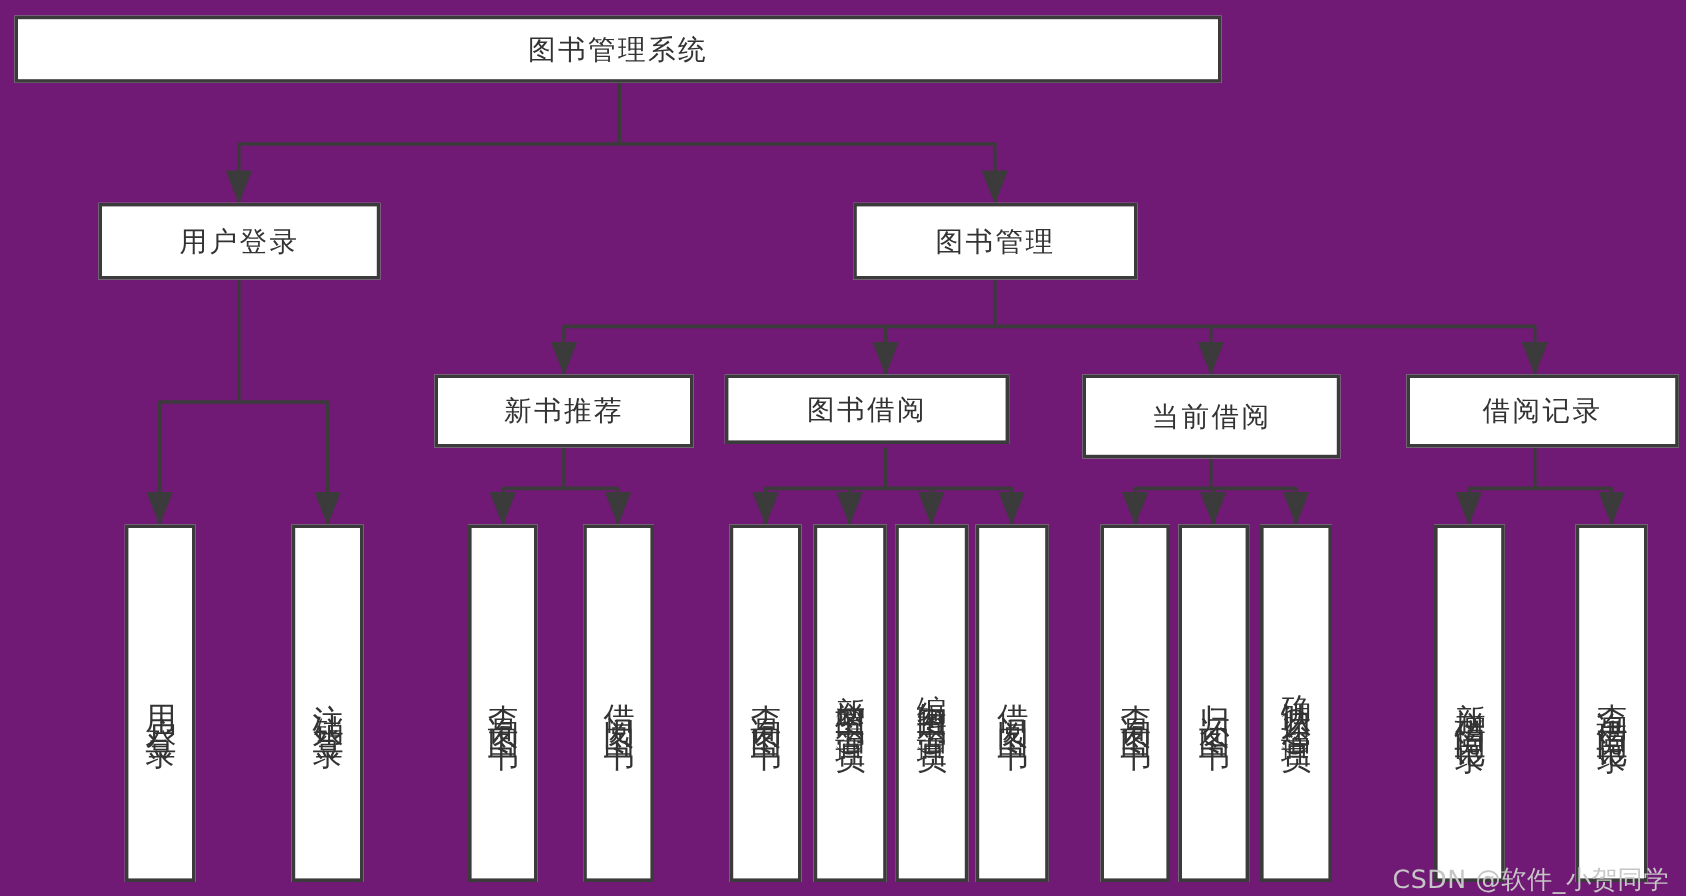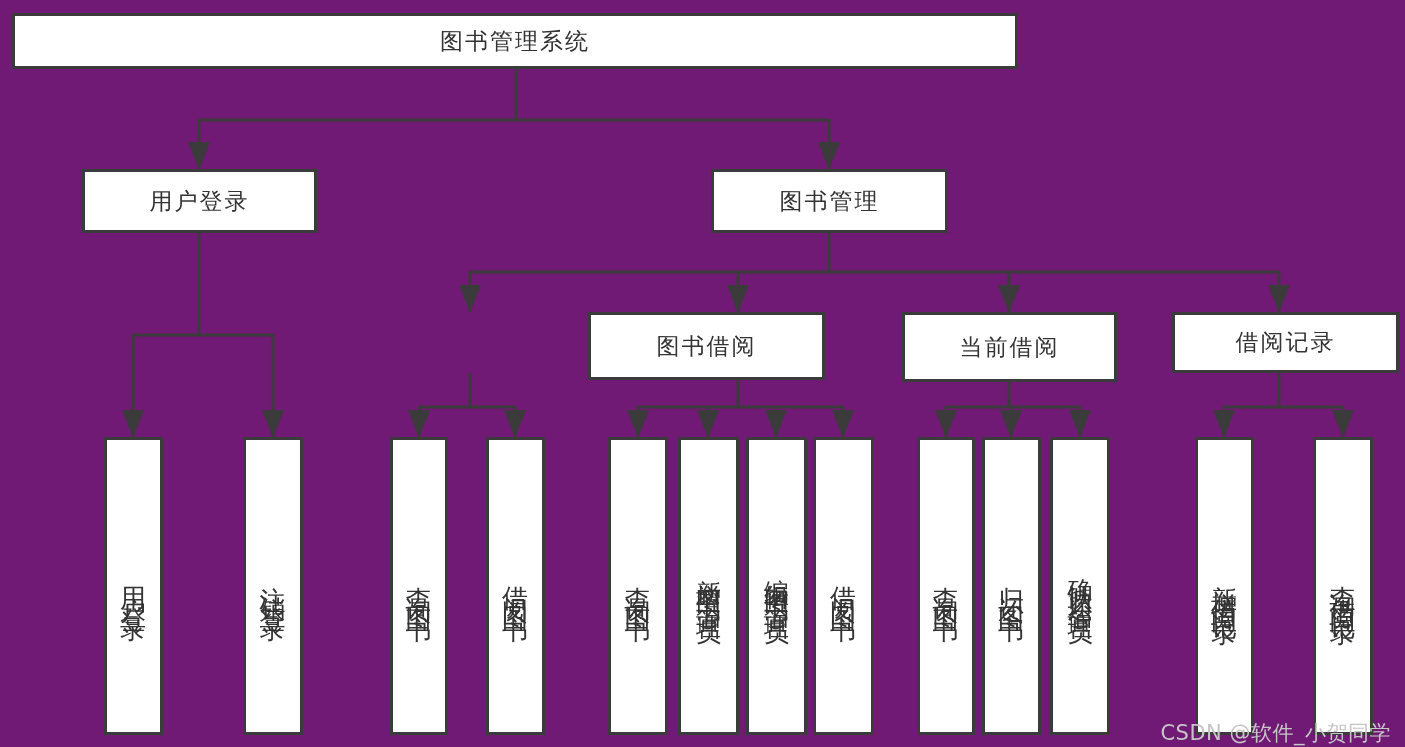--- a/index.html
+++ b/index.html
@@ -26,21 +26,21 @@
   .v.long{letter-spacing:6px;font-size:25px;}
   .watermark{
     position:absolute;right:14px;bottom:0;z-index:6;
     font-size:21px;color:#c6c6c6;letter-spacing:0.5px;white-space:nowrap;
   }
   
   .n-root         {left:12px;  top:13px;  width:1006px;height:56px;}
   .n-user-login   {left:82px;  top:169px; width:235px; height:64px;}
   .n-book-mgmt    {left:711px; top:169px; width:237px; height:64px;}
   .n-rec          {left:362px; top:312px; width:216px; height:61px;}
-  .n-bb           {left:588px; top:312px; width:237px; height:68px;text-align:right;}
+  .n-bb           {left:604px; top:312px; width:237px; height:58px;text-align:right;}
   .n-cur          {left:902px; top:312px; width:215px; height:70px;}
   .n-recs         {left:1172px;top:312px; width:227px; height:61px;}
   .leaf{top:437px;height:298px;}
   .n-a1{left:104px;width:59px;} .n-a2{left:243px;width:60px;}
   .n-b1{left:390px;width:58px;} .n-b2{left:486px;width:59px;}
   .n-c1{left:608px;width:60px;} .n-c2{left:678px;width:61px;}
   .n-c3{left:746px;width:61px;} .n-c4{left:813px;width:61px;}
   .n-d1{left:917px;width:58px;} .n-d2{left:982px;width:59px;}
   .n-d3{left:1050px;width:60px;}
   .n-e1{left:1195px;width:59px;} .n-e2{left:1313px;width:60px;}
@@ -91,20 +91,21 @@
       <line x1="1224" y1="406" x2="1224" y2="437" marker-end="url(#arw)"></line>
       <line x1="1343" y1="406" x2="1343" y2="437" marker-end="url(#arw)"></line>
     </g>
   </svg>
 
   <div class="box h n-root">图书管理系统</div>
 
   <div class="box h n-user-login">用户登录</div>
   <div class="box h n-book-mgmt">图书管理</div>
 
+  <div class="box h n-rec">新书推荐</div>
   <div class="box h n-bb">图书借阅</div>
   <div class="box h n-cur">当前借阅</div>
   <div class="box h n-recs">借阅记录</div>
 
   <div class="box v leaf n-a1">用户登录</div>
   <div class="box v leaf n-a2">注销登录</div>
 
   <div class="box v leaf n-b1">查询图书</div>
   <div class="box v leaf n-b2">借阅图书</div>
 

